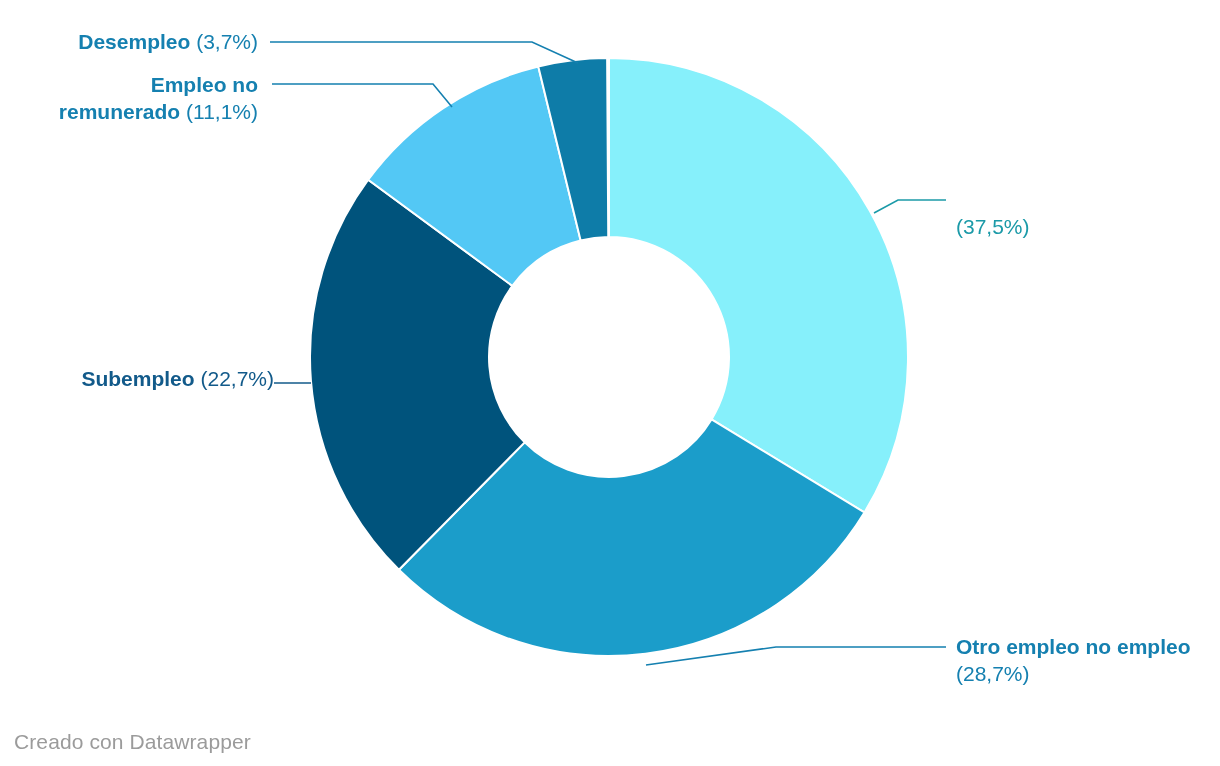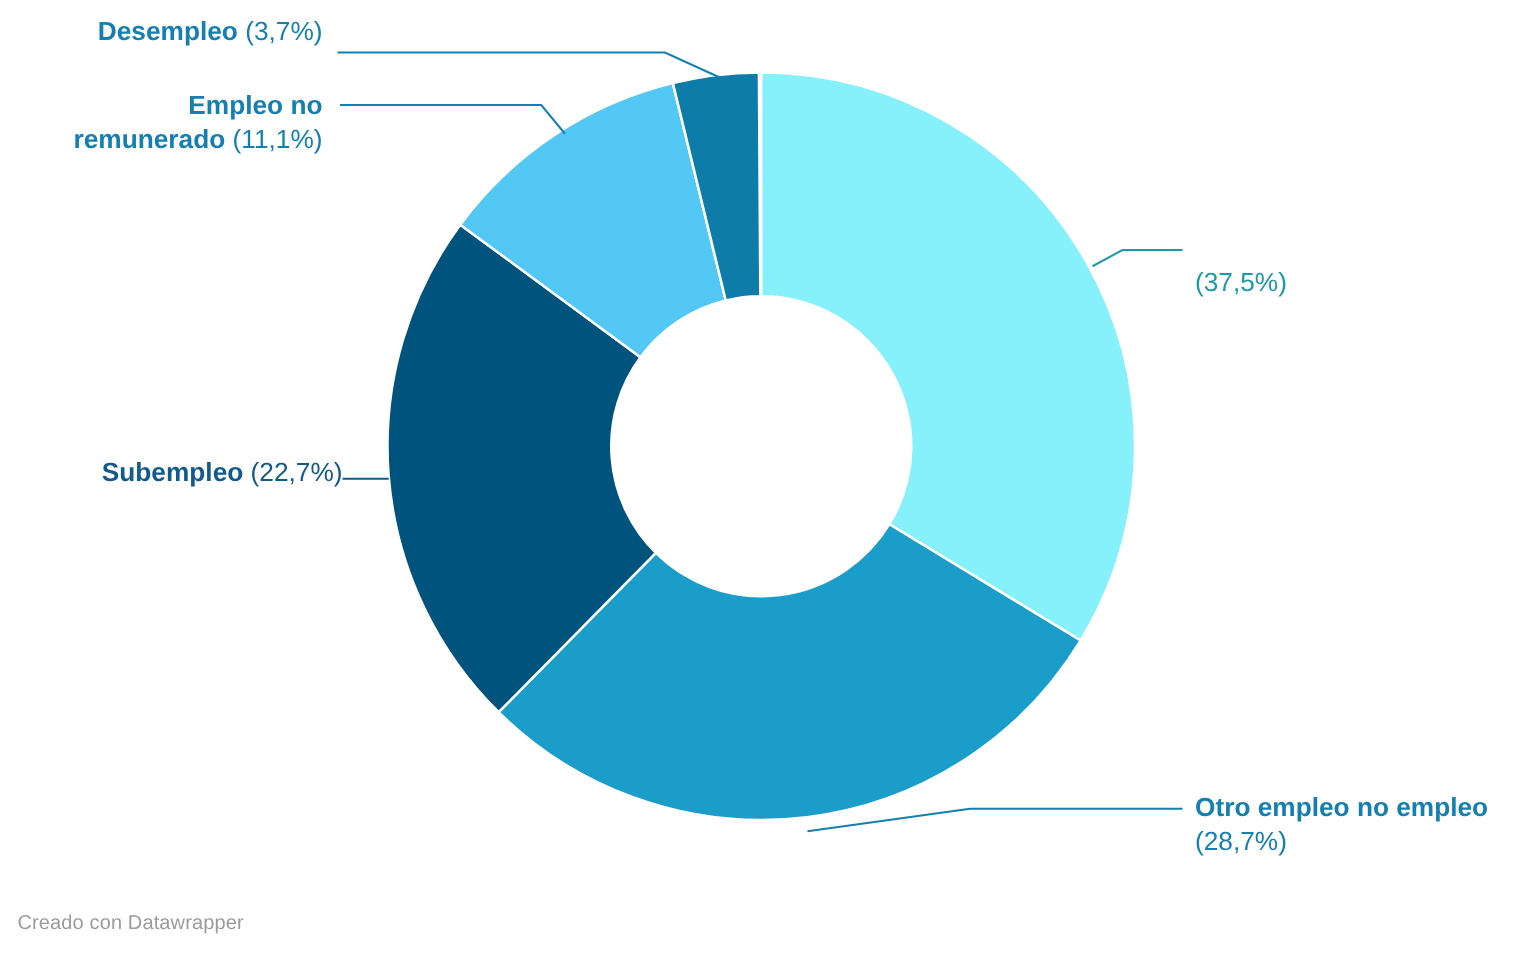--- a/index.html
+++ b/index.html
@@ -48,42 +48,42 @@
     color: #1B9AA8;
   }
   #label-otro-empleo {
     left: 956px;
     top: 633px;
     color: #1580B0;
   }
   
   #label-desempleo {
     right: 962px;
-    top: 12px;
+    top: 28px;
     color: #1580B0;
   }
   #label-empleo-no-remunerado {
     right: 962px;
     top: 71px;
     text-align: right;
     color: #1580B0;
     white-space: normal;
     width: 230px;
   }
   #label-subempleo {
     right: 946px;
     top: 365px;
     text-align: center;
     color: #125A8A;
   }
   #footer-credit {
     position: absolute;
     left: 14px;
     top: 730px;
-    font-size: 16px;
+    font-size: 21px;
     color: #9b9b9b;
     font-weight: 400;
     letter-spacing: 0.1px;
   }
 </style>
 </head>
 <body>
 
 <div id="chart-root">
 

